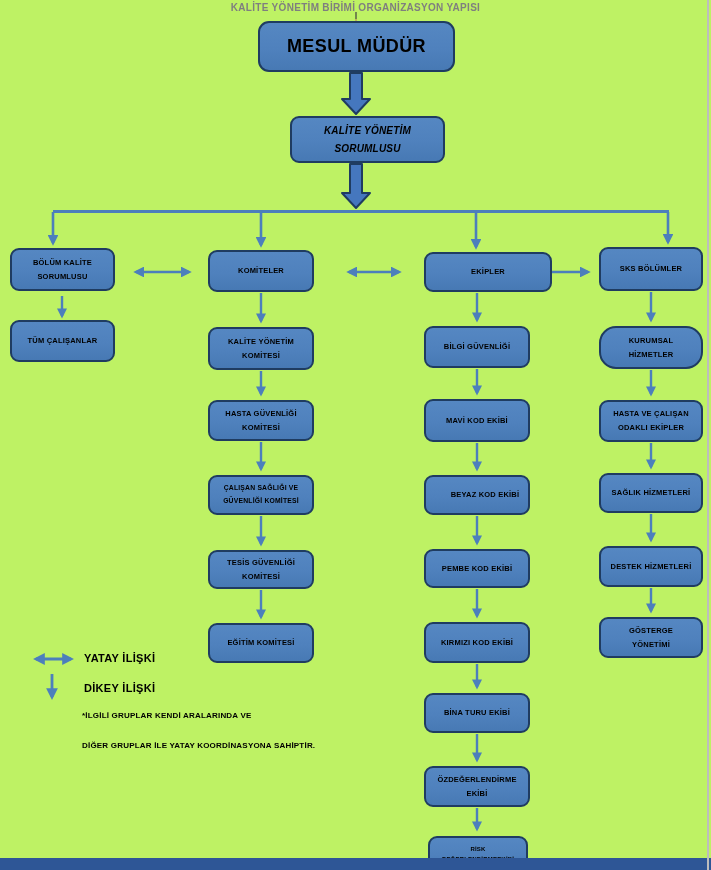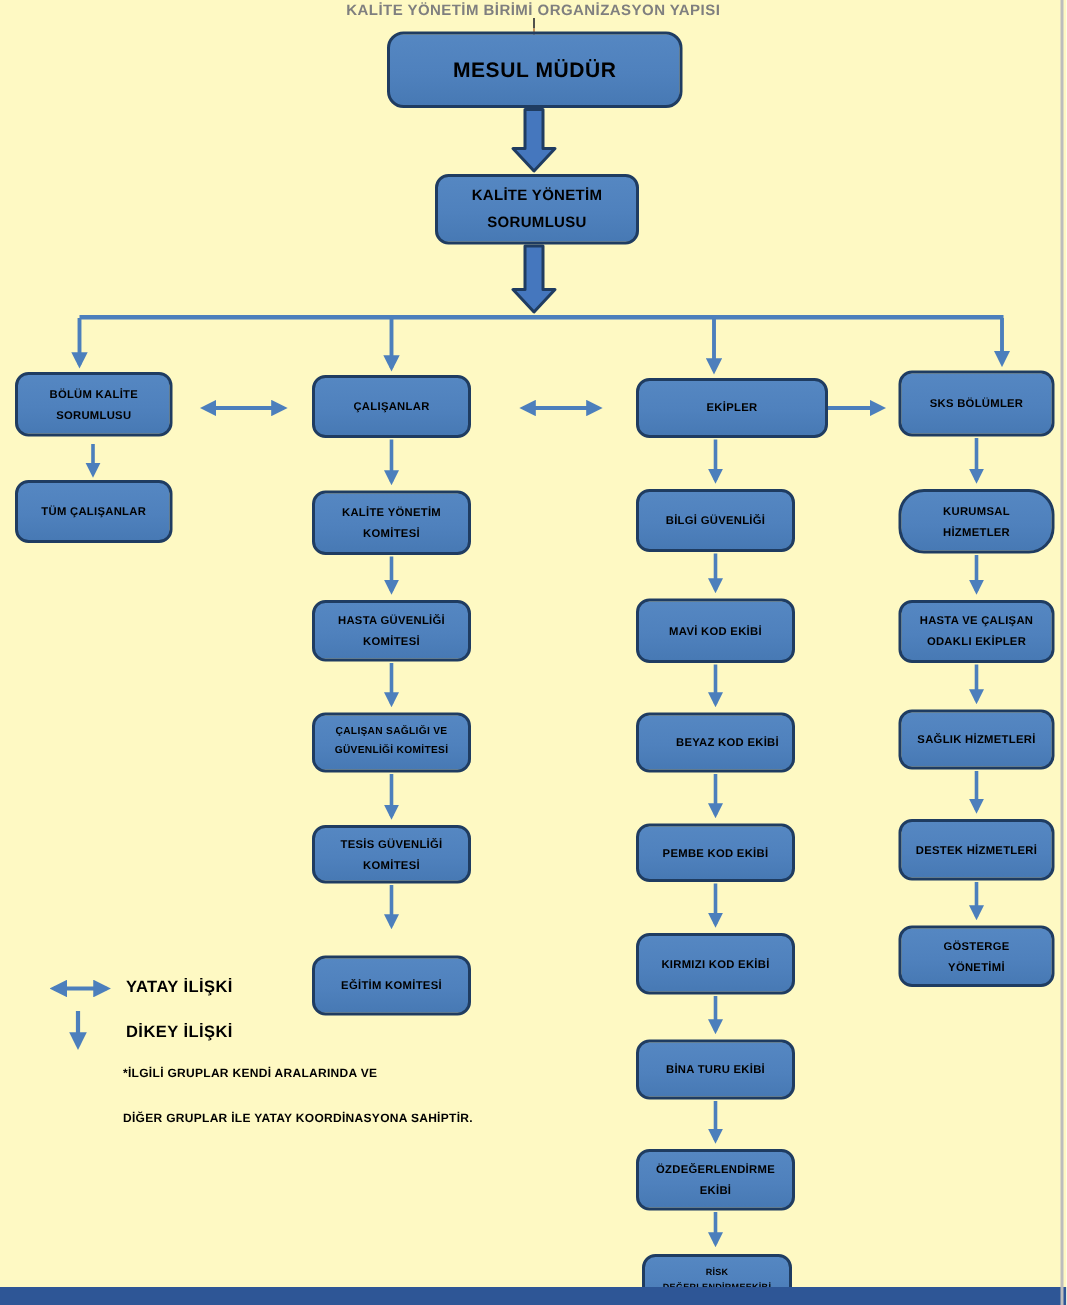--- a/index.html
+++ b/index.html
@@ -1,33 +1,33 @@
 <!DOCTYPE html>
 <html><head>
 <meta charset="utf-8">
 <style>
   html,body{margin:0;padding:0;background:#fff;}
   #canvas{
-    position:relative;width:711px;height:870px;background:#fef9c3;overflow:hidden;
+    position:relative;width:711px;height:870px;background:#bef264;overflow:hidden;
     font-family:"Liberation Sans","DejaVu Sans",sans-serif;
   }
   .title{
     position:absolute;left:0;top:2px;width:711px;text-align:center;
     font-size:10px;font-weight:bold;color:#7F7F7F;letter-spacing:.3px;
   }
   svg.connectors{position:absolute;left:0;top:0;z-index:1;pointer-events:none;}
   .box{
     position:absolute;z-index:2;box-sizing:border-box;
     background:linear-gradient(180deg,#5587C2 0%,#4F81BD 55%,#4779B4 100%);
     border:2px solid #1F3C61;border-radius:9px;
     display:flex;align-items:center;justify-content:center;text-align:center;
     font-weight:bold;color:#000;font-size:7.5px;line-height:1.85;letter-spacing:.2px;
     padding:0 6px;
   }
-  .box.root{border-radius:11px;border-width:2.5px;font-size:14px;letter-spacing:.4px;}
+  .box.root{border-radius:11px;border-width:2.5px;font-size:18px;letter-spacing:.4px;}
   .box.lvl2{font-size:10px;line-height:1.8;padding:0 8px;}
   .box.small{font-size:6px;line-height:1.7;align-items:flex-start;padding-top:6px;}
   .legend-label{position:absolute;z-index:2;font-weight:bold;color:#000;font-size:11px;letter-spacing:.3px;}
   .legend-note{position:absolute;z-index:2;font-weight:bold;color:#000;font-size:8px;letter-spacing:.2px;}
   .bottom-bar{position:absolute;left:0;top:858px;width:711px;height:12px;background:#2E5696;z-index:3;}
   .page-border{position:absolute;left:707px;top:0;width:1.5px;height:870px;background:#BDBDBD;z-index:4;}
 </style>
 </head>
 <body>
 
@@ -89,31 +89,31 @@
     </g>
 
     <g stroke="#4C7FBC" stroke-width="2.8" fill="none">
       <path d="M36,659 H71" marker-start="url(#ah)" marker-end="url(#ah)"></path>
       <path d="M52,674 V697" marker-end="url(#ah)"></path>
     </g>
   </svg>
 
   <div class="box root" style="left:258px;top:21px;width:197px;height:51px;">MESUL MÜDÜR</div>
 
-  <div class="box lvl2" style="left:290px;top:116px;width:136px;height:47px;">KALİTE YÖNETİM SORUMLUSU</div>
+  <div class="box lvl2" style="left:290px;top:116px;width:155px;height:47px;font-style:italic;">KALİTE YÖNETİM SORUMLUSU</div>
 
   <div class="box" style="left:10px;top:248px;width:105px;height:43px;">BÖLÜM KALİTE SORUMLUSU</div>
   <div class="box" style="left:10px;top:320px;width:105px;height:42px;">TÜM ÇALIŞANLAR</div>
 
-  <div class="box" style="left:208px;top:250px;width:106px;height:42px;">ÇALIŞANLAR</div>
+  <div class="box" style="left:208px;top:250px;width:106px;height:42px;">KOMİTELER</div>
   <div class="box" style="left:208px;top:327px;width:106px;height:43px;">KALİTE YÖNETİM KOMİTESİ</div>
   <div class="box" style="left:208px;top:400px;width:106px;height:41px;">HASTA GÜVENLİĞİ KOMİTESİ</div>
   <div class="box" style="left:208px;top:475px;width:106px;height:40px;font-size:6.8px;">ÇALIŞAN SAĞLIĞI VE GÜVENLİĞİ KOMİTESİ</div>
   <div class="box" style="left:208px;top:550px;width:106px;height:39px;">TESİS GÜVENLİĞİ KOMİTESİ</div>
-  <div class="box" style="left:208px;top:623px;width:106px;height:40px;margin-top:14px;">EĞİTİM KOMİTESİ</div>
+  <div class="box" style="left:208px;top:623px;width:106px;height:40px;">EĞİTİM KOMİTESİ</div>
 
   <div class="box" style="left:424px;top:252px;width:128px;height:40px;">EKİPLER</div>
   <div class="box" style="left:424px;top:326px;width:106px;height:42px;">BİLGİ GÜVENLİĞİ</div>
   <div class="box" style="left:424px;top:399px;width:106px;height:43px;">MAVİ KOD EKİBİ</div>
   <div class="box" style="left:424px;top:475px;width:106px;height:40px;padding-left:22px;">BEYAZ KOD EKİBİ</div>
   <div class="box" style="left:424px;top:549px;width:106px;height:39px;">PEMBE KOD EKİBİ</div>
   <div class="box" style="left:424px;top:622px;width:106px;height:41px;">KIRMIZI KOD EKİBİ</div>
   <div class="box" style="left:424px;top:693px;width:106px;height:40px;">BİNA TURU EKİBİ</div>
   <div class="box" style="left:424px;top:766px;width:106px;height:41px;padding:0 16px;text-align:center;">ÖZDEĞERLENDİRME EKİBİ</div>
   <div class="box small" style="left:428px;top:836px;width:100px;height:34px;padding-left:13px;padding-right:13px;">RİSK DEĞERLENDİRMEEKİBİ</div>

